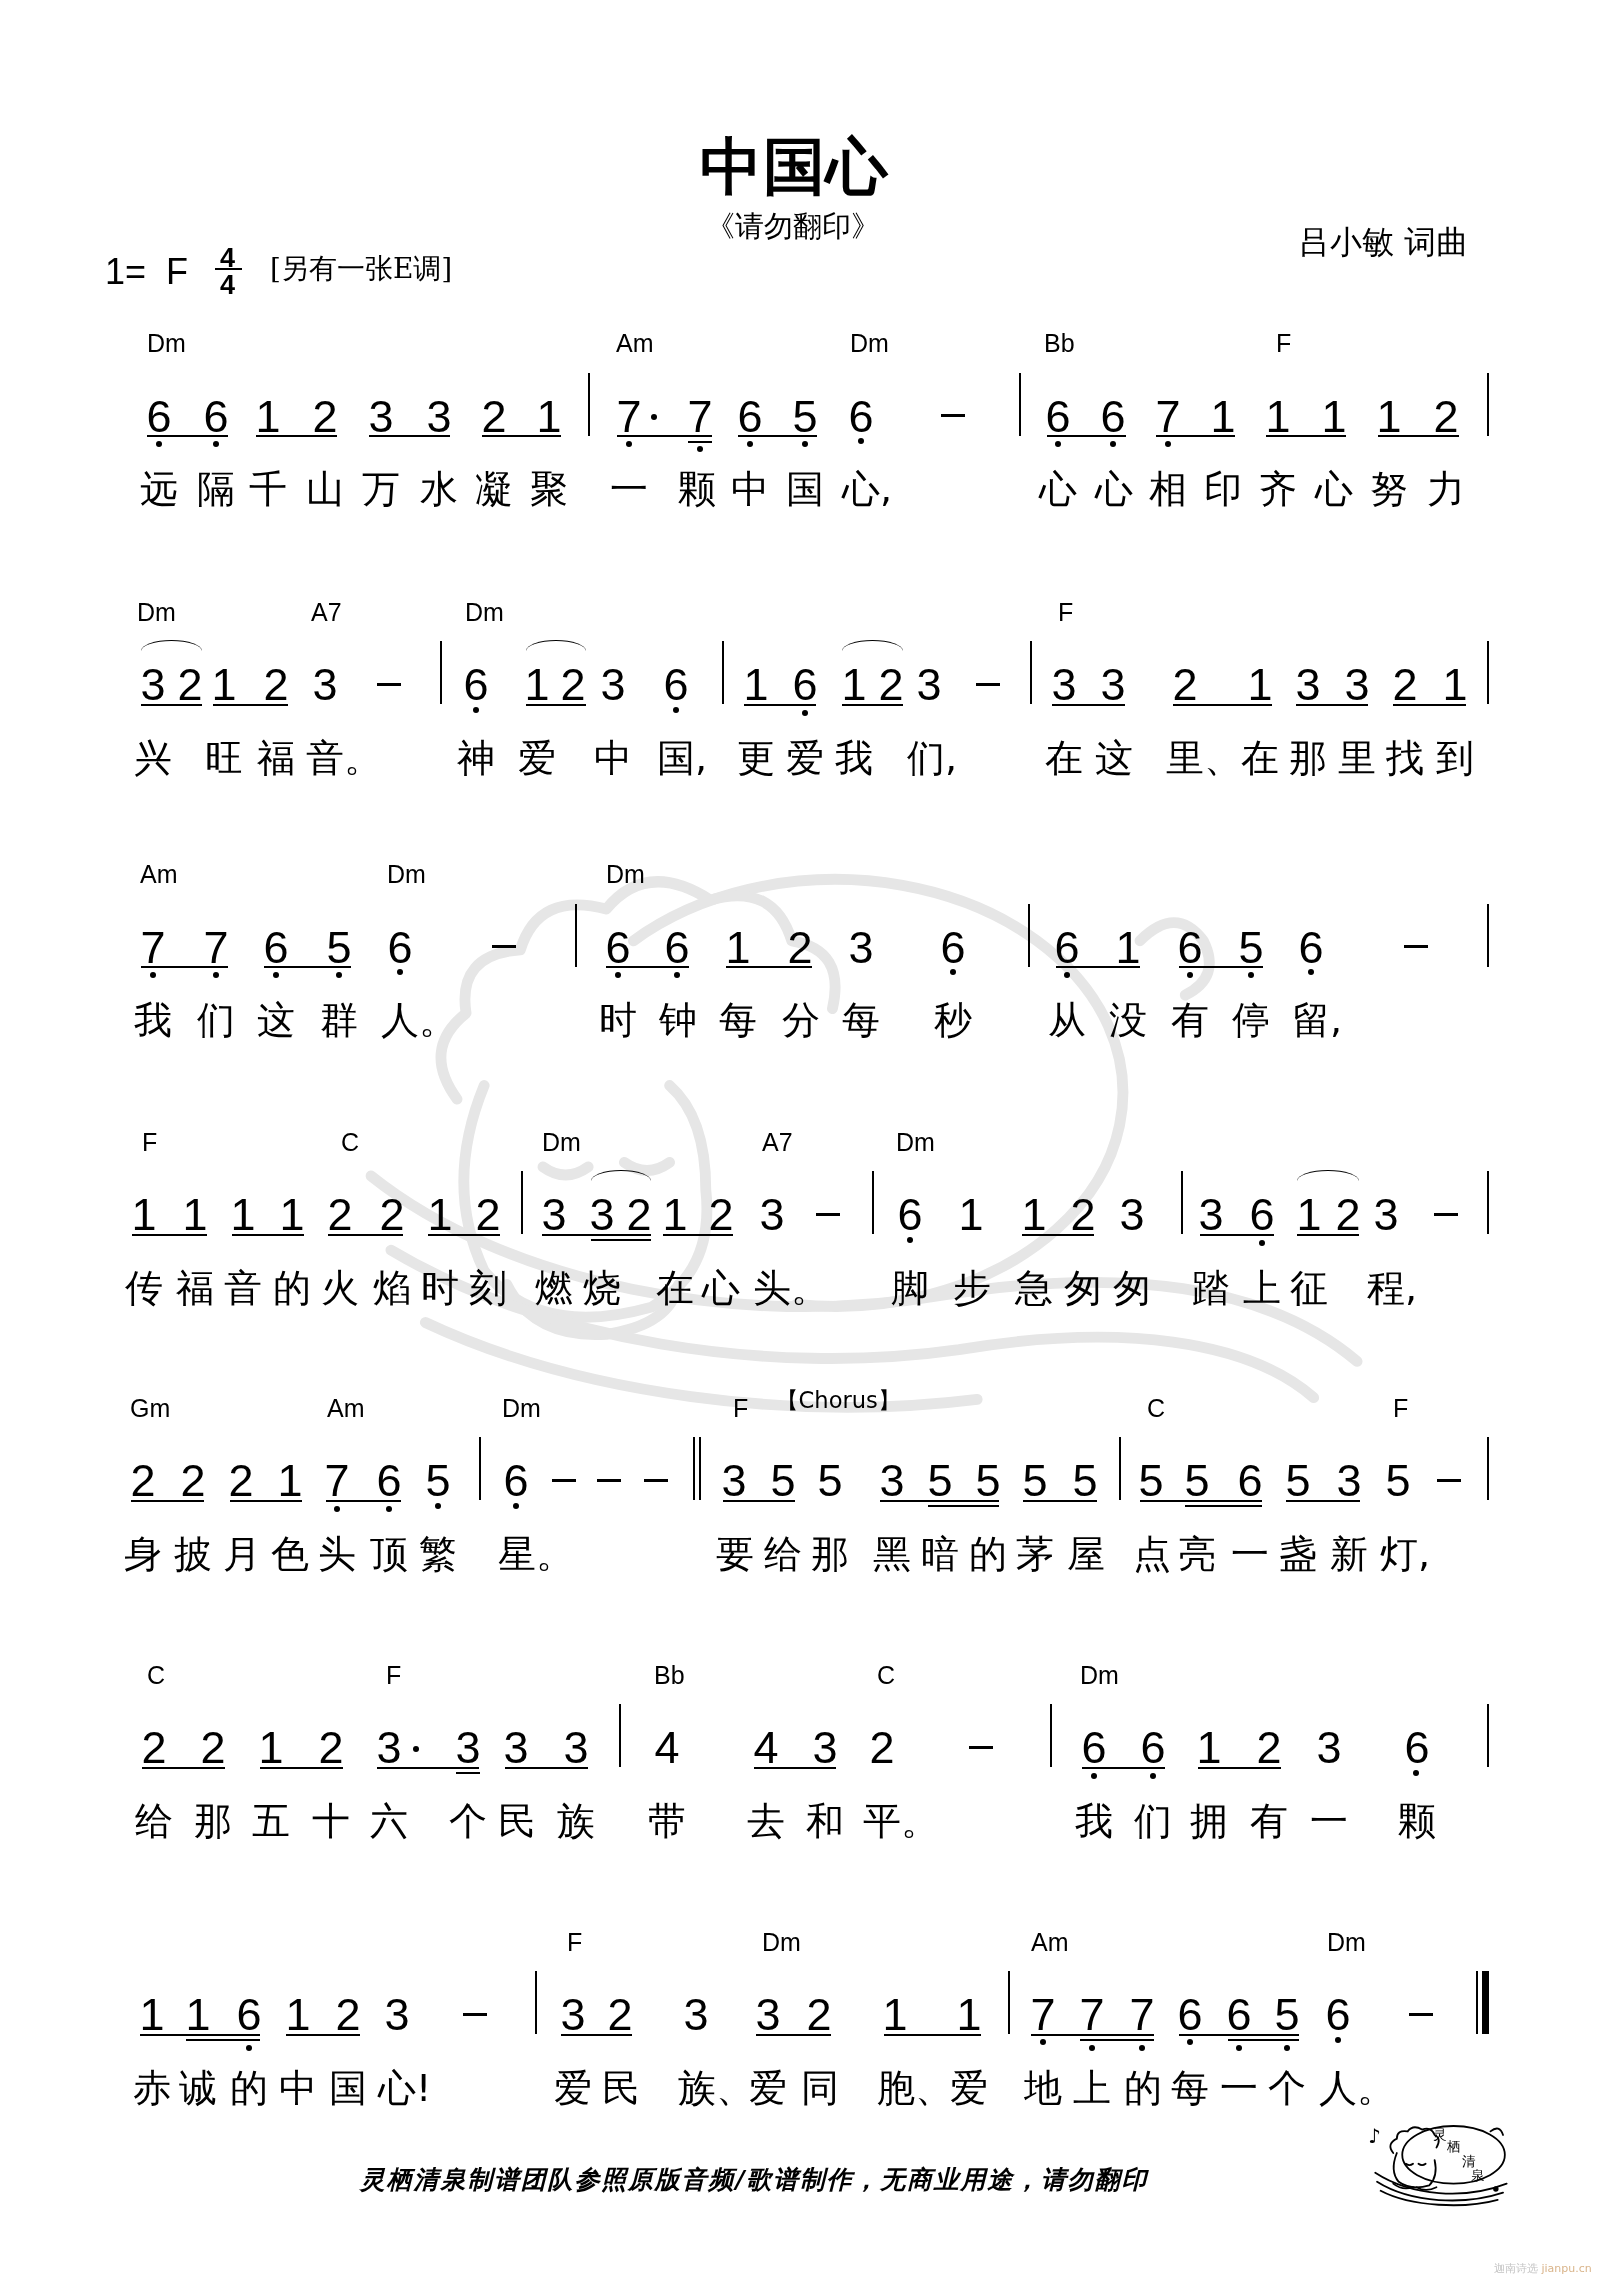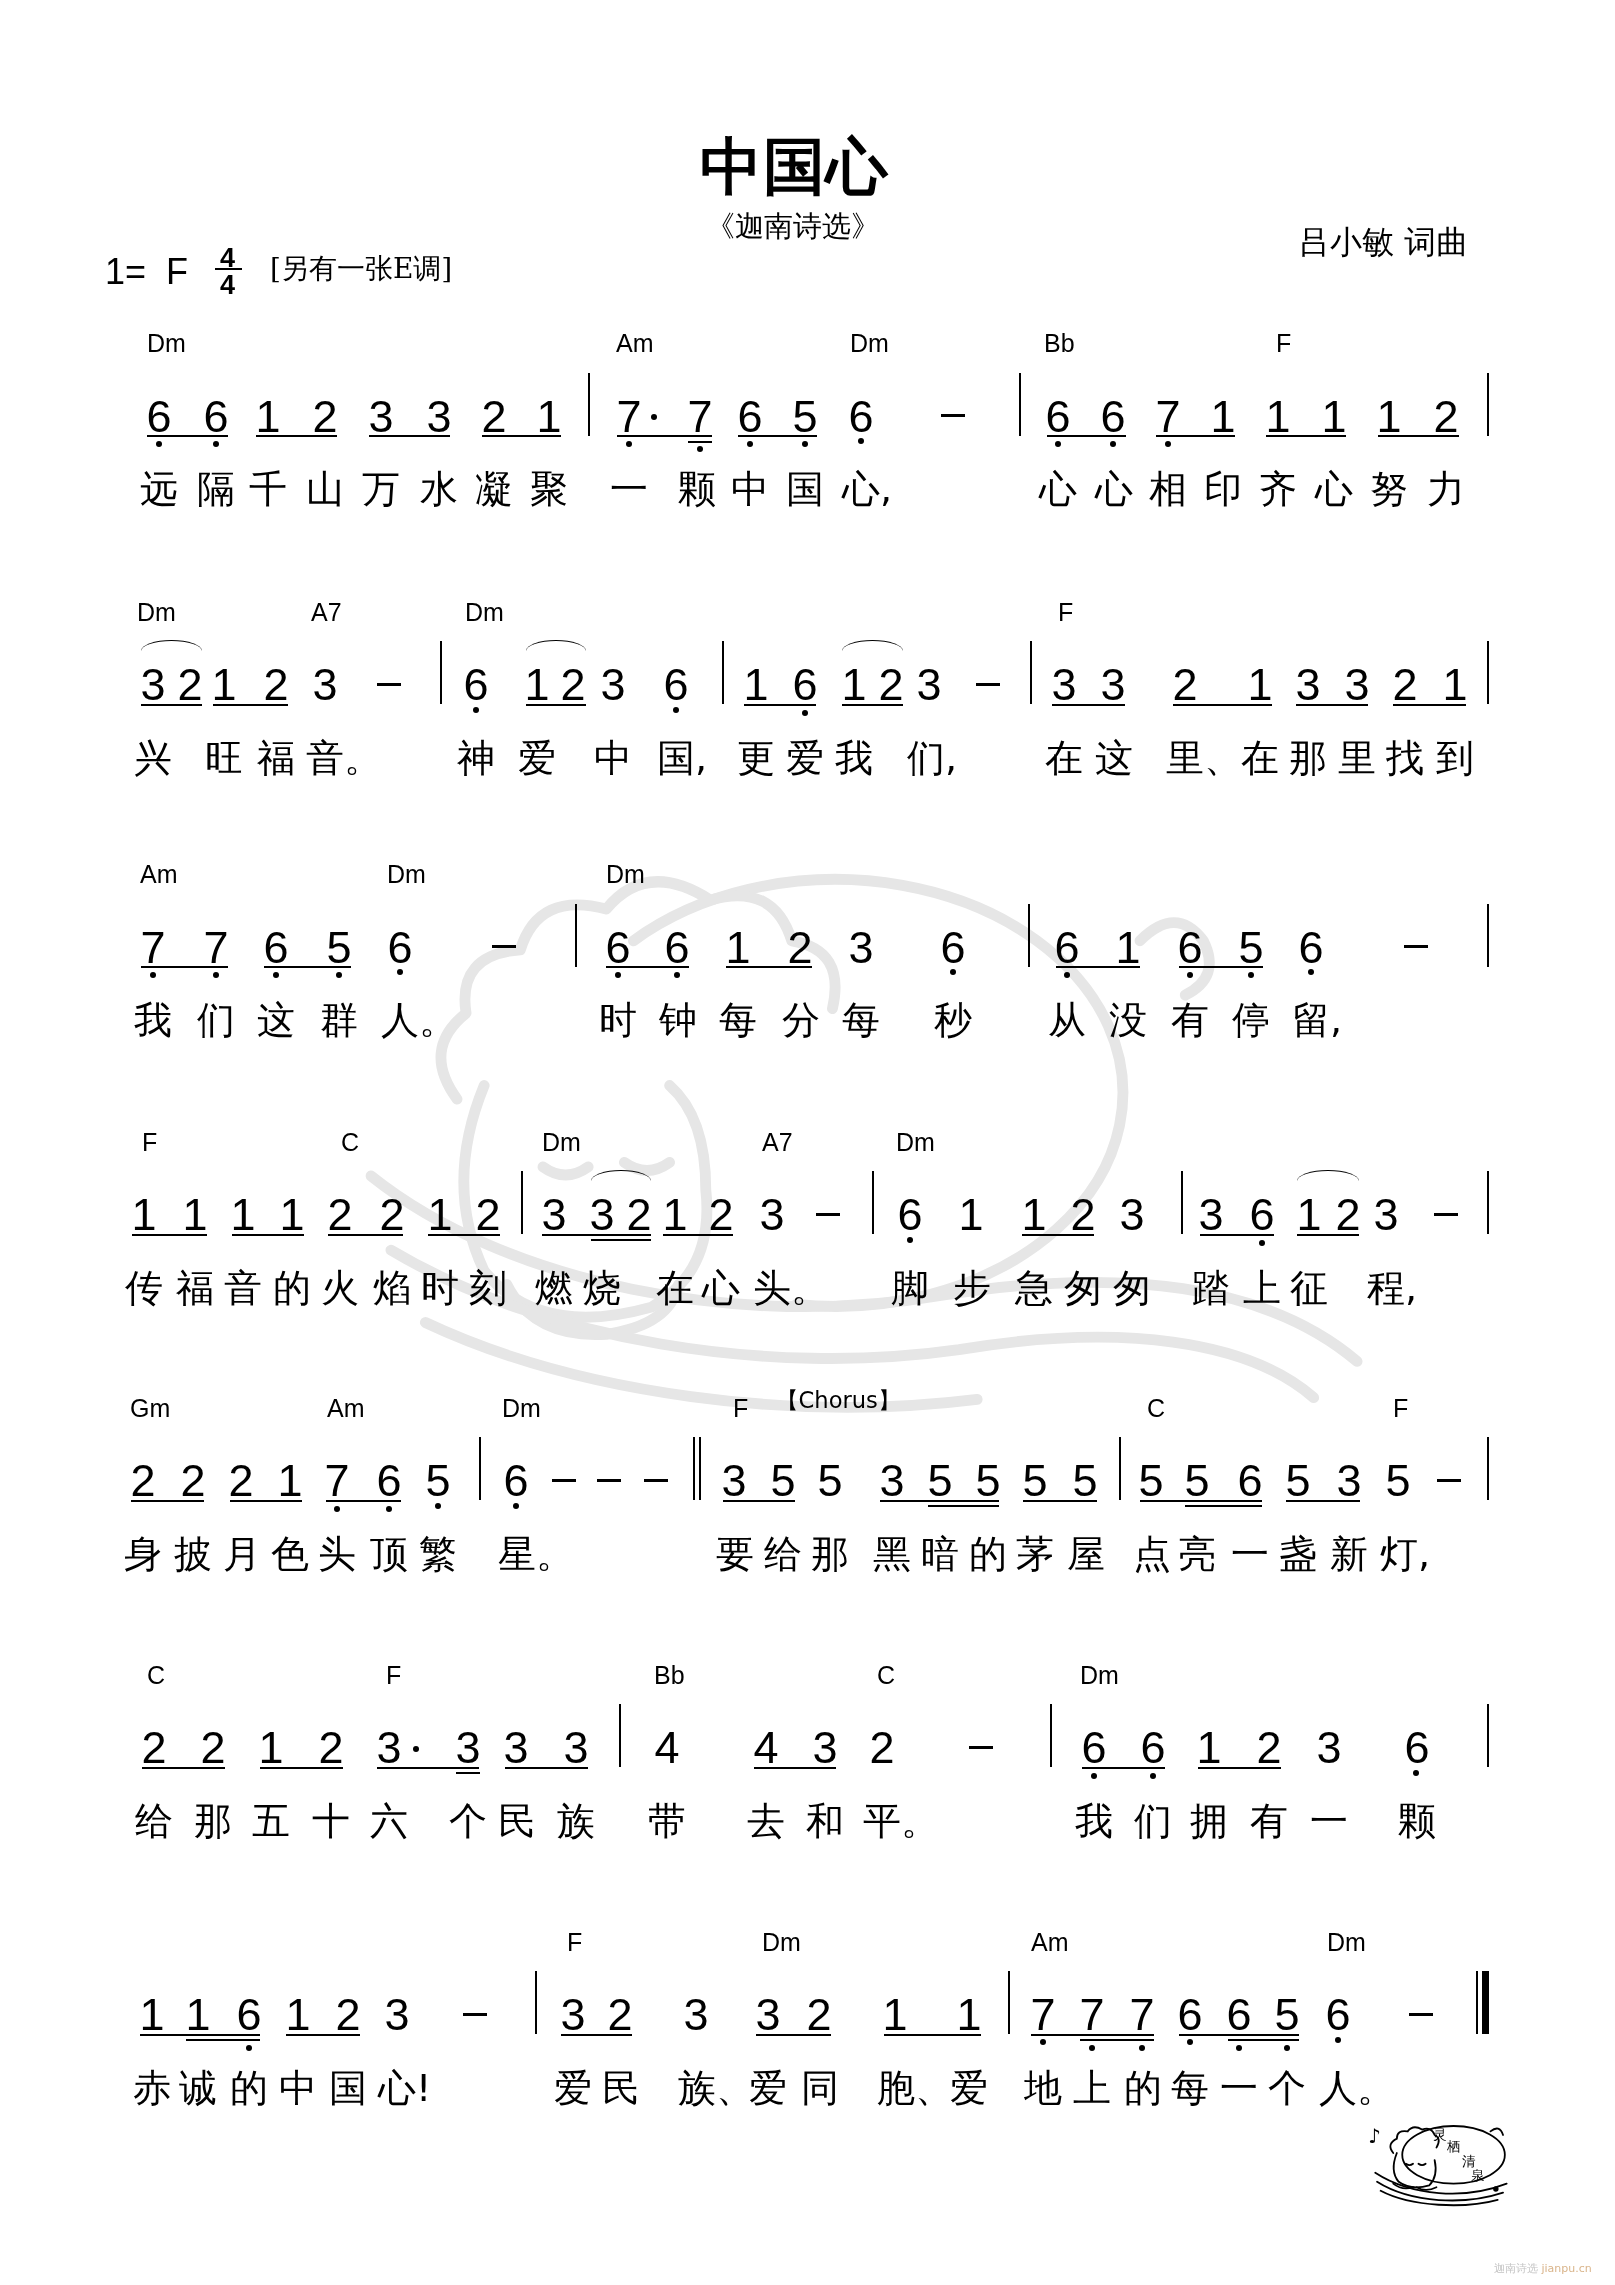--- a/index.html
+++ b/index.html
@@ -48,29 +48,30 @@
       <path d="M 560 1420 q 30 60 110 55 q 70 -10 80 -55"></path>
       <path d="M 410 1300 C 560 1420 820 1470 1040 1432 C 1240 1400 1400 1420 1500 1505"></path>
       <path d="M 432 1382 C 600 1482 850 1522 1060 1492 C 1240 1462 1380 1482 1452 1545"></path>
       <path d="M 470 1462 C 640 1542 880 1572 1080 1547"></path>
     </g>
   </svg>
 
   <div id="score">
 
     <div class="abs title" style="left:700px;top:136px;">中国心</div>
-    <div class="abs subtitle" style="left:706px;top:212px;">《迦南诗选》</div>
+    <div class="abs subtitle" style="left:706px;top:212px;">《请勿翻印》</div>
     <div class="abs author" style="left:1298px;top:226px;">吕小敏 词曲</div>
     <div class="abs keysig" style="left:105px;top:254px;">1=</div>
     <div class="abs keysig" style="left:166px;top:254px;">F</div>
     <div class="abs timesig" style="left:213px;top:245px;">4</div>
     <div class="abs timeline" style="left:215px;top:268px;width:27px;"></div>
     <div class="abs timesig" style="left:213px;top:272px;">4</div>
     <div class="abs altkey" style="left:270px;top:255px;">[另有一张E调]</div>
 
+    <div class="abs credit" style="left:360px;top:2167px;">灵栖清泉制谱团队参照原版音频/歌谱制作，无商业用途，请勿翻印</div>
 
     <svg class="abs" style="left:1366px;top:2117px;" width="149" height="90" viewBox="0 0 165 100" xmlns="http://www.w3.org/2000/svg">
       <g fill="none" stroke="#000" stroke-width="2" stroke-linecap="round">
         <ellipse cx="97" cy="42" rx="57" ry="32"></ellipse>
         <path d="M 138 16 q 10 -8 14 4"></path>
         <path d="M 30 40 q -8 -10 4 -16 q 0 -10 12 -8 q 6 -8 16 -2 q 10 -4 14 6 q 8 4 2 14"></path>
         <path d="M 34 40 q -8 20 2 32 q 14 10 34 4 q 10 -10 6 -28"></path>
         <path d="M 44 52 q 4 3 8 0"></path>
         <path d="M 58 52 q 4 3 8 0"></path>
         <path d="M 30 74 q 10 8 22 4 M 56 78 q 10 6 22 0"></path>

